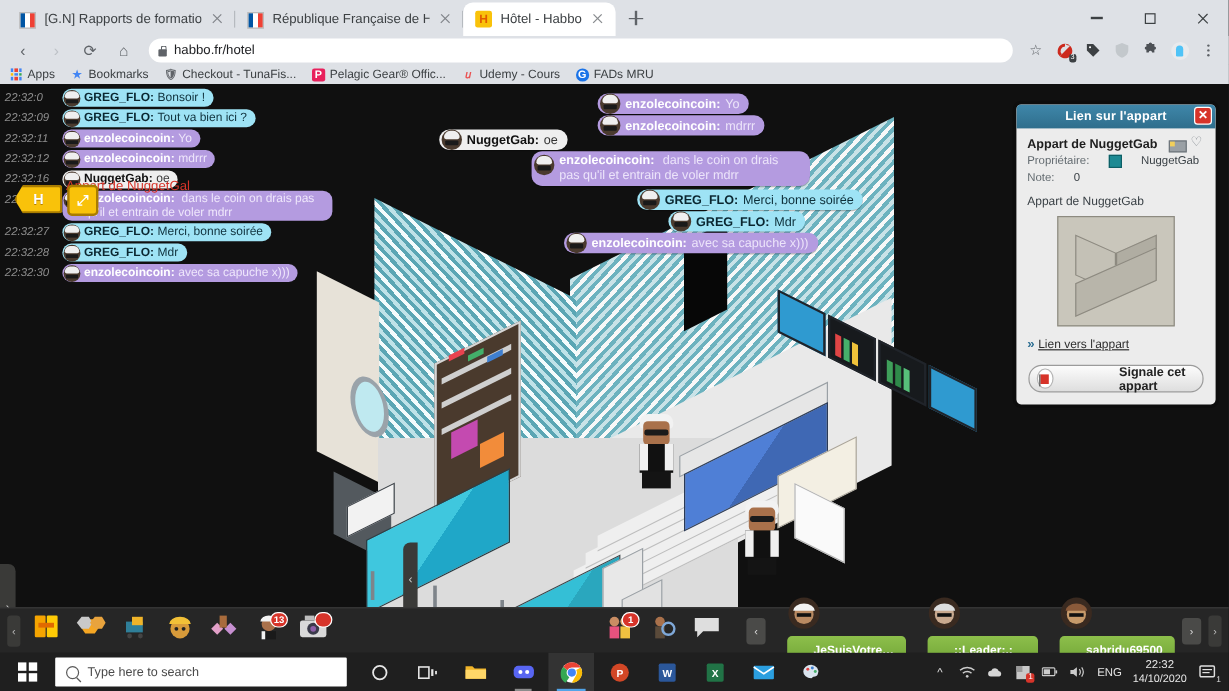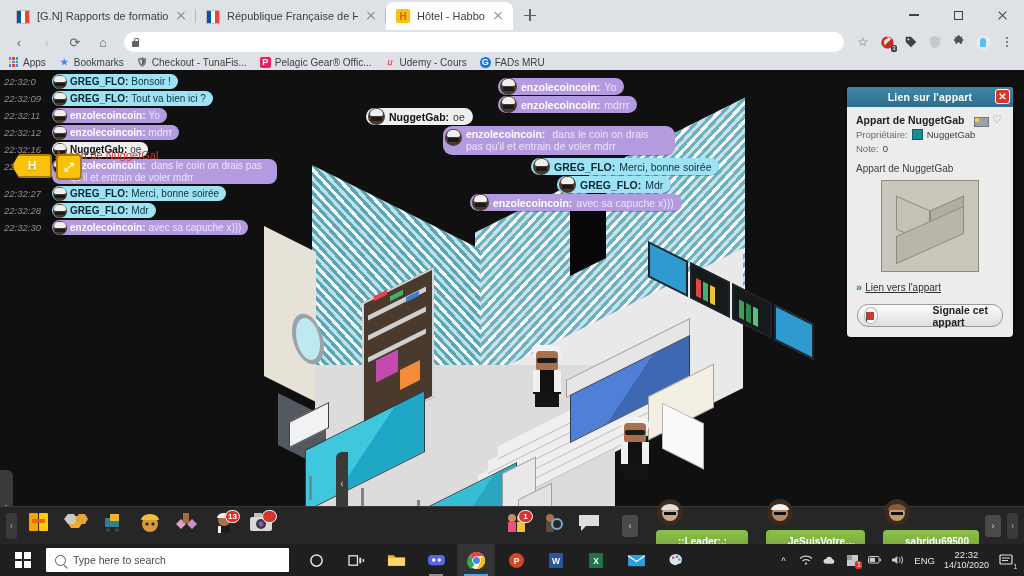--- a/index.html
+++ b/index.html
@@ -225,21 +225,21 @@
                    border:1.5px solid #fff; border-radius:3px; display:flex; align-items:center; justify-content:center;
                    color:#fff; font-size:10px; font-weight:bold; line-height:1; }
   .infowin .body { padding:7px 9px 10px 9px; }
   .iw-title { font-size:10.5px; font-weight:bold; color:#1e1e1e; }
   .iw-head { display:flex; align-items:flex-start; justify-content:space-between; }
   .iw-icons { display:flex; gap:4px; align-items:center; }
   .ic-house { width:14px; height:11px; position:relative; }
   .ic-house:before { content:""; position:absolute; left:0; top:3px; width:13px; height:8px; background:#9aa0a5; border:1px solid #6f767c; }
   .ic-house:after { content:""; position:absolute; left:1px; top:4px; width:4px; height:4px; background:#f2cf5b; }
   .ic-heart { width:12px; height:11px; color:#8a9096; font-size:11px; line-height:11px; }
-  .iw-row { font-size:9.5px; color:#636b70; margin-top:3px; display:flex; align-items:center; gap:4px; }
+  .iw-row { font-size:9.5px; color:#636b70; margin-top:3px; display:flex; align-items:center; gap:16px; }
   .iw-row b { color:#3a4146; font-weight:normal; }
   .iw-flag { width:11px; height:11px; background:#1d8a93; border:1px solid #0d5f66; display:inline-block; }
   .iw-sub { font-size:10px; color:#3a4146; margin-top:9px; }
   .iw-thumb { width:98px; height:92px; background:#c9c6bb; border:1px solid #8d8a80; margin:6px auto 0 auto; position:relative; }
   .iw-thumb .rm { position:absolute; left:14px; top:22px; width:70px; height:48px; }
   .iw-thumb .rm .fl { position:absolute; left:0; top:18px; width:68px; height:28px; background:#b8b5aa;
                       transform:skewY(-24deg); border:1px solid #8d8a80; }
   .iw-thumb .rm .wl { position:absolute; left:0; top:0; width:34px; height:34px; background:#c4c1b6;
                       transform:skewY(24deg); border:1px solid #8d8a80; }
   .iw-thumb .rm .wr { position:absolute; left:34px; top:0px; width:34px; height:34px; background:#b0ada2;
@@ -343,20 +343,21 @@
     </div>
 
     <div class="toolbar">
       <div class="navbtn">‹</div>
       <div class="navbtn dim">›</div>
       <div class="navbtn">⟳</div>
       <div class="navbtn">⌂</div>
 
       <div class="omnibox">
         <span class="lock"></span>
+        <span class="omni-url">habbo.fr/hotel</span>
       </div>
 
       <div class="ext star">☆</div>
       <div class="ext">
         <svg width="15" height="15" viewBox="0 0 16 16">
           <path d="M8 1.5a6.5 6.5 0 1 1-4.6 11.1l9.2-9.2A6.47 6.47 0 0 1 8 1.5z" fill="#cc2a1e"></path>
           <path d="M8 1.5a6.5 6.5 0 0 0-4.6 11.1l1.8-1.8A4 4 0 0 1 8 4z" fill="#cc2a1e"></path>
         </svg>
         <span class="ext-badge">3</span>
       </div>
@@ -777,40 +778,40 @@
       </div>
 
       <div class="fchip-wrap">
         <div class="hb-navarrow">‹</div>
       </div>
 
       <div class="fchip-wrap">
         <span class="fav">
           <svg width="28" height="28" viewBox="0 0 28 28">
               <circle cx="14" cy="14" r="13" fill="#3a2a20"></circle>
+              <circle cx="14" cy="15" r="8" fill="#b98a62"></circle>
+              <path d="M5 12a9 6 0 0 1 18 0z" fill="#f2f2f2"></path>
+              <rect x="8" y="14" width="12" height="3" fill="#111"></rect>
+            </svg>
+        </span>
+        <div class="friendchip">
+          <span>JeSuisVotre…</span>
+        </div>
+      </div>
+      <div class="fchip-wrap">
+        <span class="fav">
+          <svg width="28" height="28" viewBox="0 0 28 28">
+              <circle cx="14" cy="14" r="13" fill="#3a2a20"></circle>
               <circle cx="14" cy="15" r="8" fill="#c9a98f"></circle>
               <path d="M5 12a9 6 0 0 1 18 0z" fill="#dedede"></path>
               <rect x="8" y="14" width="12" height="3" fill="#111"></rect>
             </svg>
         </span>
         <div class="friendchip">
           <span>::Leader:.:</span>
-        </div>
-      </div>
-      <div class="fchip-wrap">
-        <span class="fav">
-          <svg width="28" height="28" viewBox="0 0 28 28">
-              <circle cx="14" cy="14" r="13" fill="#3a2a20"></circle>
-              <circle cx="14" cy="15" r="8" fill="#b98a62"></circle>
-              <path d="M5 12a9 6 0 0 1 18 0z" fill="#f2f2f2"></path>
-              <rect x="8" y="14" width="12" height="3" fill="#111"></rect>
-            </svg>
-        </span>
-        <div class="friendchip">
-          <span>JeSuisVotre…</span>
         </div>
       </div>
       <div class="fchip-wrap">
         <span class="fav">
           <svg width="28" height="28" viewBox="0 0 28 28">
               <circle cx="14" cy="14" r="13" fill="#3a2a20"></circle>
               <circle cx="14" cy="15" r="8" fill="#c79a6a"></circle>
               <path d="M5 12a9 6 0 0 1 18 0z" fill="#8a5a3a"></path>
               <rect x="8" y="14" width="12" height="3" fill="#111"></rect>
             </svg>

